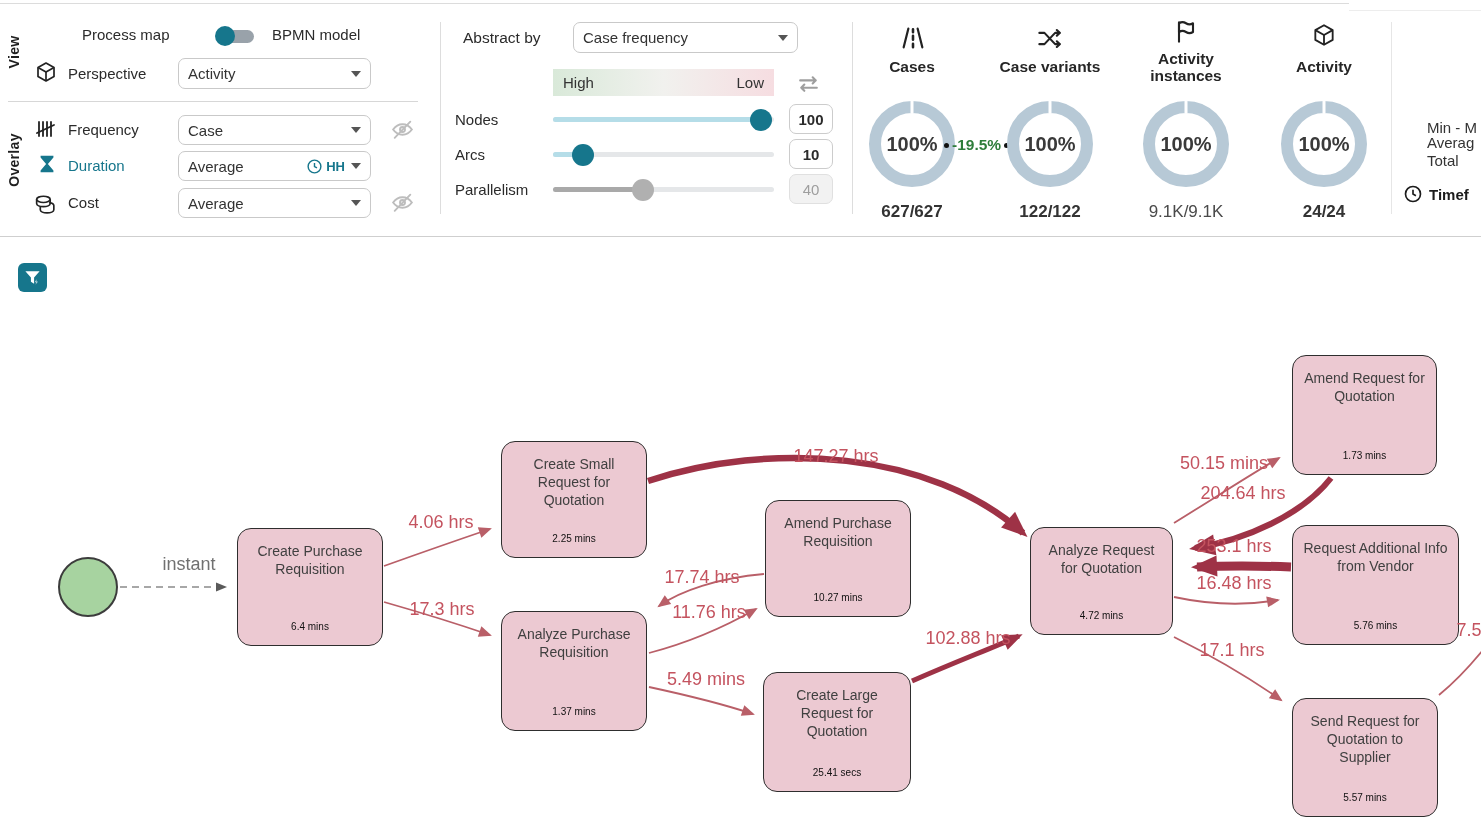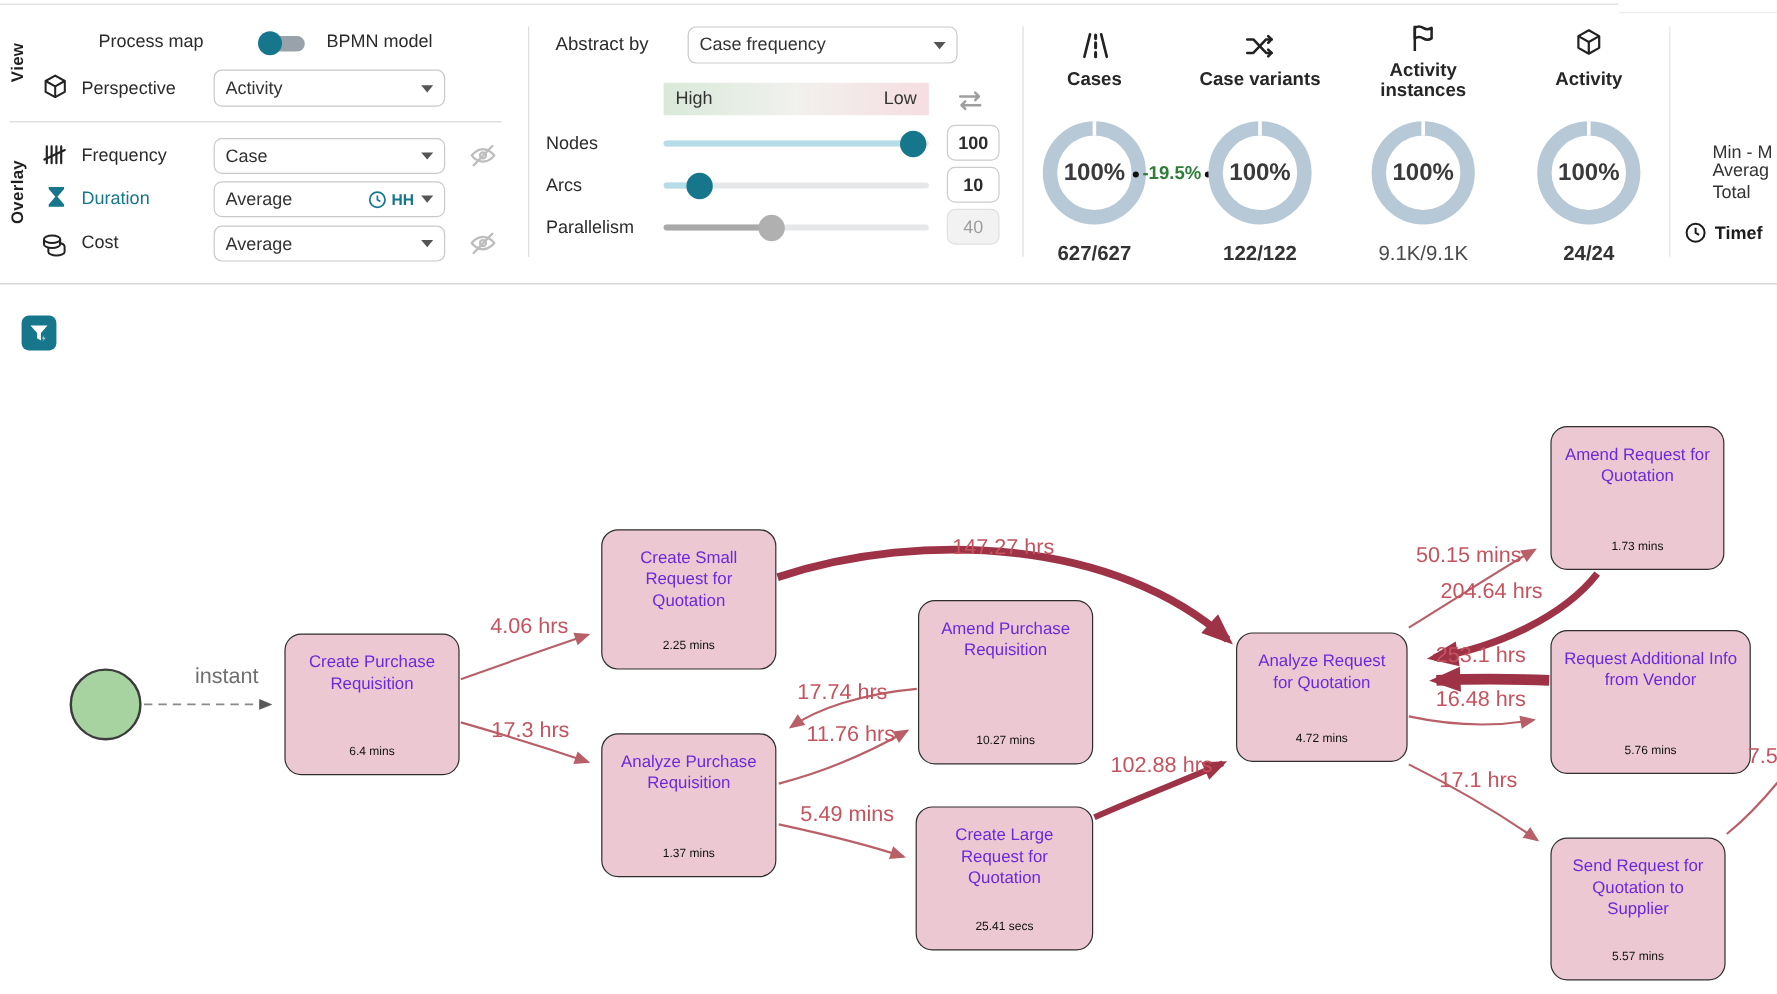--- a/index.html
+++ b/index.html
@@ -42,21 +42,21 @@
   .delta .dot { width:5px; height:5px; border-radius:50%; background:#111; flex:none; }
   .delta .dtext { color:#2e7d3a; font-size:15.5px; font-weight:600; }
 
   .metric-row { position:absolute; font-size:15px; color:#333; white-space:nowrap; }
   .metric-row.bold { font-weight:700; color:#1c1c1c; }
 
   
   .filter-btn { position:absolute; left:18px; top:263px; width:29px; height:29px; background:#16768c; border-radius:6px; display:flex; align-items:center; justify-content:center; cursor:pointer; z-index:4; }
   svg.edges { position:absolute; left:0; top:0; z-index:1; pointer-events:none; }
   .node { position:absolute; background:#ecc9d2; border:1.6px solid #2e2e2e; border-radius:14px; display:flex; flex-direction:column; align-items:center; z-index:2; cursor:pointer; }
-  .node-title { margin-top:13px; font-size:14px; color:#6d28d9; text-align:center; line-height:1.3; padding:0 8px; }
+  .node-title { margin-top:13px; font-size:14px; color:#404040; text-align:center; line-height:1.3; padding:0 8px; }
   .node-duration { margin-top:auto; margin-bottom:13px; font-size:10px; color:#111; }
   .start-circle { position:absolute; left:58px; top:557px; width:60px; height:60px; border-radius:50%; background:#a7d3a0; border:2px solid #3c3c3c; z-index:2; }
   .elabel { position:absolute; transform:translate(-50%,-50%); font-size:18px; color:#c4535f; white-space:nowrap; z-index:3; }
   .elabel.gray { color:#707070; }
 </style>
 </head>
 <body>
 
 <div id="app">
 
@@ -316,21 +316,21 @@
     <div class="node-duration">6.4 mins</div>
   </div>
   <div class="node" style="left:501px; top:441px; width:146px; height:117px;">
     <div class="node-title">Create Small Request for Quotation</div>
     <div class="node-duration">2.25 mins</div>
   </div>
   <div class="node" style="left:501px; top:611px; width:146px; height:120px;">
     <div class="node-title">Analyze Purchase Requisition</div>
     <div class="node-duration">1.37 mins</div>
   </div>
-  <div class="node" style="left:765px; top:500px; width:146px; height:137px;">
+  <div class="node" style="left:765px; top:500px; width:146px; height:117px;">
     <div class="node-title">Amend Purchase Requisition</div>
     <div class="node-duration">10.27 mins</div>
   </div>
   <div class="node" style="left:763px; top:672px; width:148px; height:120px;">
     <div class="node-title">Create Large Request for Quotation</div>
     <div class="node-duration">25.41 secs</div>
   </div>
   <div class="node" style="left:1030px; top:527px; width:143px; height:108px;">
     <div class="node-title">Analyze Request for Quotation</div>
     <div class="node-duration">4.72 mins</div>

